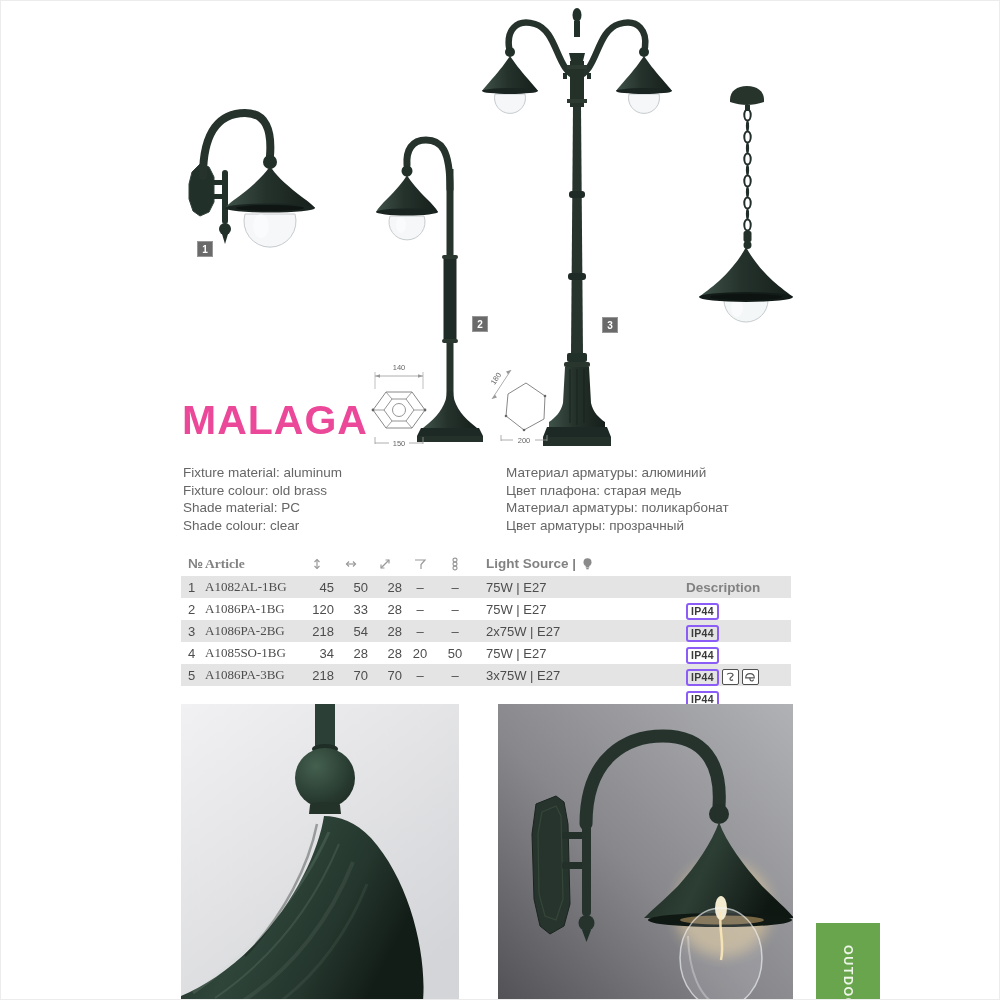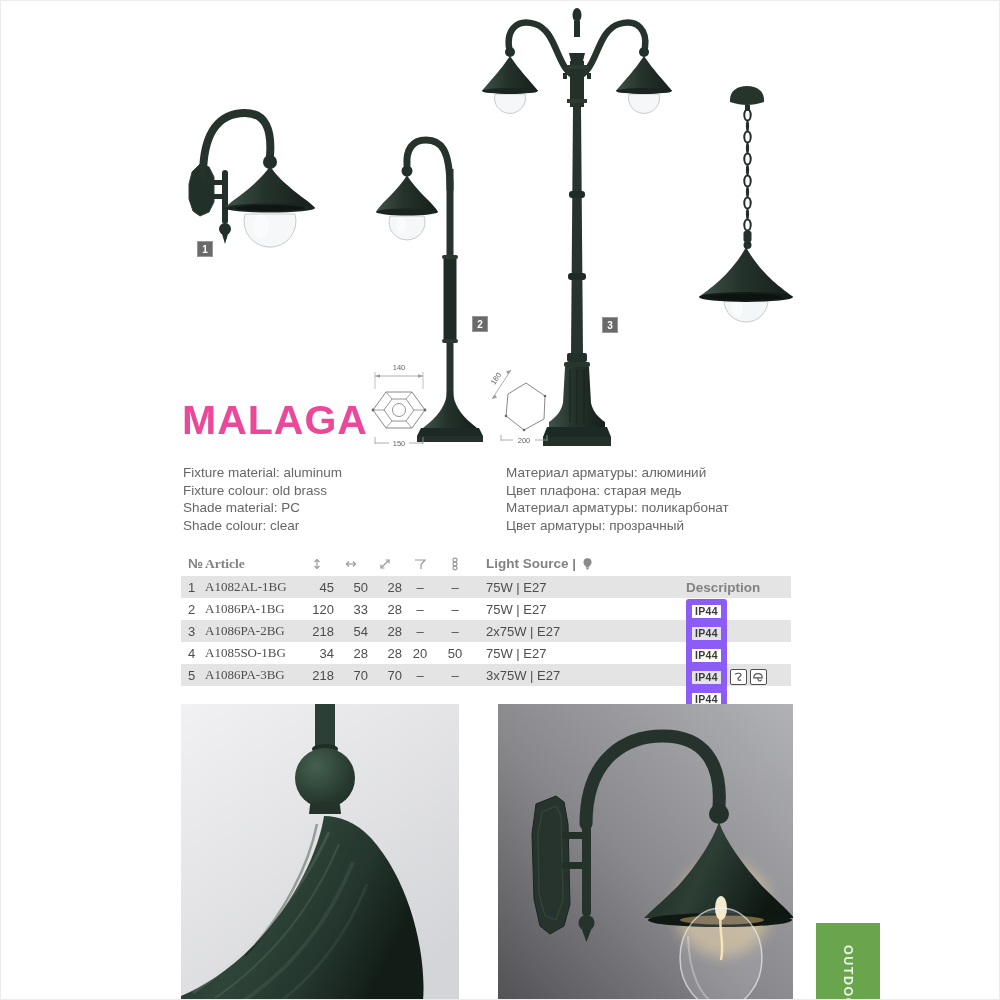--- a/index.html
+++ b/index.html
@@ -26,21 +26,21 @@
   .tr.odd{background:#e4e4e4;}
   .td,.th{box-sizing:border-box;}
   .c-num{width:24px;padding-left:7px;}
   .c-art{width:95px;font-family:Liberation Serif, serif;}
   .c-h,.c-w,.c-d{width:34px;text-align:right;}
   .c-wall{width:36px;text-align:center;}
   .c-chain{width:34px;text-align:center;}
   .c-light{width:214px;padding-left:14px;display:flex;align-items:center;gap:5px;}
   .c-desc{flex:1;display:flex;align-items:center;gap:3px;margin-top:48px;}
   .th.c-h,.th.c-w,.th.c-d,.th.c-wall,.th.c-chain{display:flex;align-items:center;justify-content:center;}
-  .ip{display:inline-block;border:6px solid #8b5cf6;border-radius:3px;padding:0 3px;
+  .ip{display:inline-block;border:2px solid #8b5cf6;border-radius:3px;padding:0 3px;
       font-size:10.5px;font-weight:bold;color:#3a3a3a;letter-spacing:.3px;line-height:13px;height:13px;}
   .mini-box{width:17px;height:16px;border:1.5px solid #4f4f4f;border-radius:2px;
             display:flex;align-items:center;justify-content:center;box-sizing:border-box;background:#fff;}
 
   
   .outdoor-tab{position:absolute;left:815px;top:922px;width:64px;height:78px;
                background:#68a54d;overflow:hidden;}
   .outdoor-tab span{position:absolute;left:50%;top:22px;transform:translateX(-50%);
                     writing-mode:vertical-lr;font-size:12.5px;letter-spacing:1.5px;
                     color:#eef5e9;font-weight:bold;}

